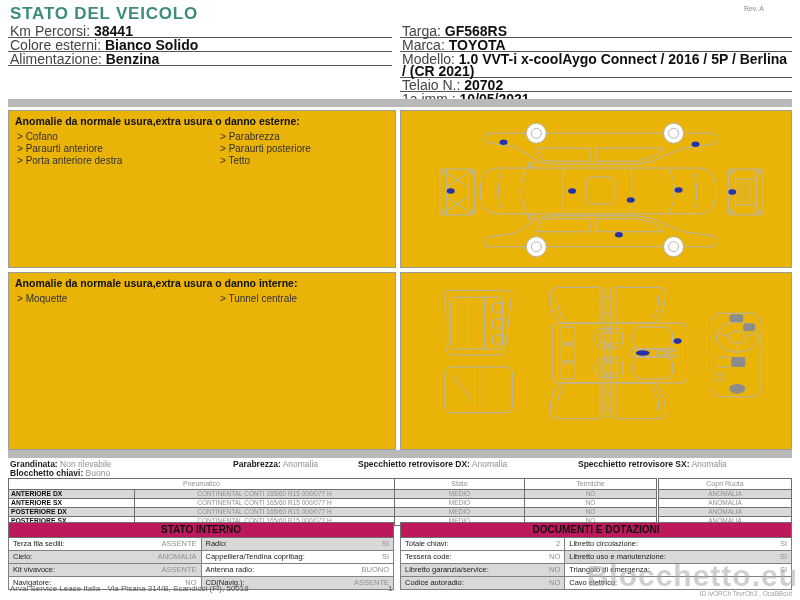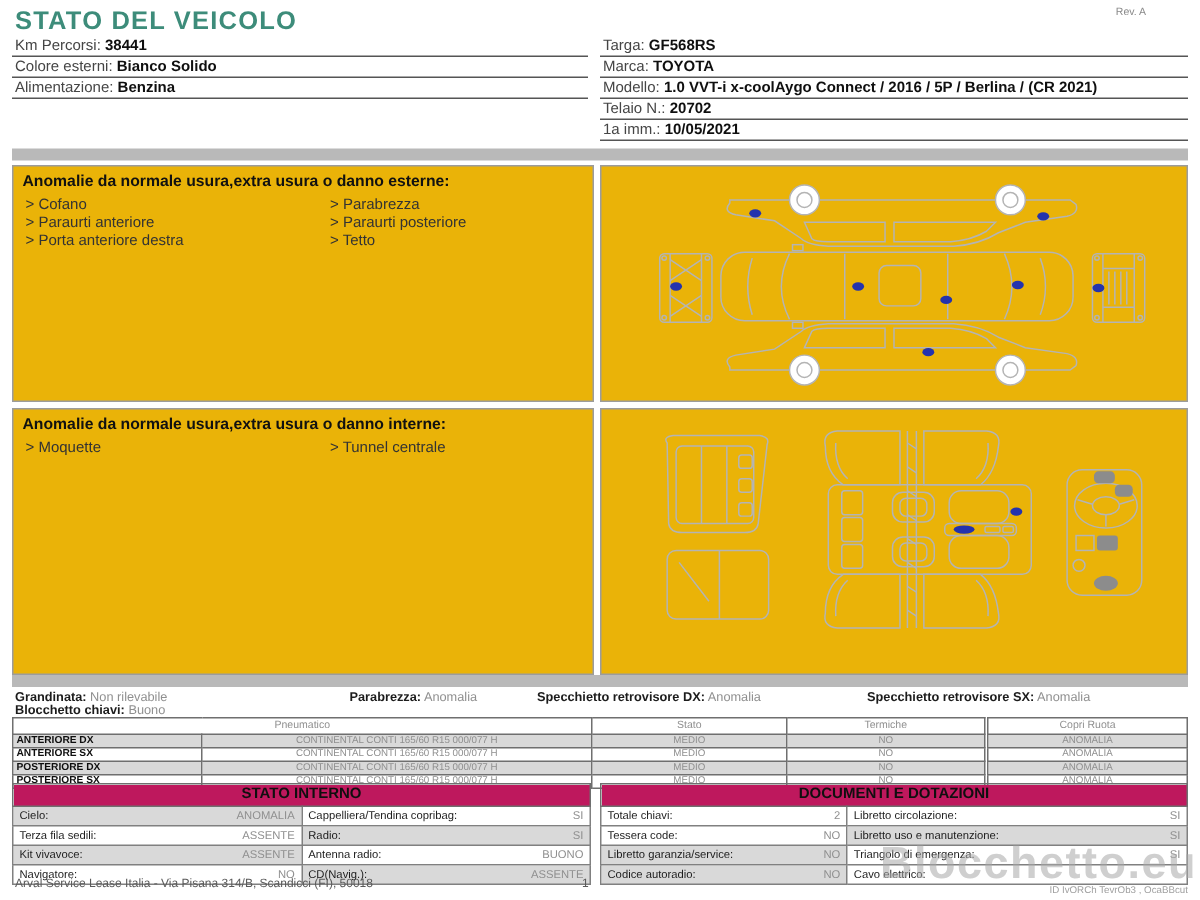--- a/index.html
+++ b/index.html
@@ -6,21 +6,21 @@
   body{width:800px;height:600px;background:#ffffff;position:relative;overflow:hidden;
        font-family:"Liberation Sans","DejaVu Sans",sans-serif;color:#222;}
   .abs{position:absolute;}
 
   
   .page-title{left:10px;top:4px;font-size:17px;font-weight:bold;color:#3d8c7a;letter-spacing:.8px;}
   .rev{right:36px;top:5px;font-size:7px;color:#8a8a8a;}
   .fields{top:24px;}
   .fields-left{left:8px;width:384px;}
   .fields-right{left:400px;width:392px;}
-  .frow{border-bottom:1px solid #555;padding:1px 2px 0 2px;font-size:10px;line-height:12px;color:#454545;}
+  .frow{border-bottom:1px solid #555;padding:1px 2px 0 2px;font-size:14px;line-height:12px;color:#454545;}
   .frow b{color:#0f0f0f;}
 
   
   .bar{left:8px;width:784px;height:8px;background:#b9b9b9;}
   #bar1{top:99px;}
   #bar2{top:450px;}
 
   
   .abox{border:1px solid #9c9c9c;background:#eab308;}
   #ext-list{left:8px;top:110px;width:386px;height:156px;}
@@ -327,43 +327,43 @@
 <table class="abs btable" style="left:8px;top:522px;width:386px;">
   <colgroup>
       <col style="width:50%">
       <col style="width:50%">
     </colgroup>
   <tbody>
       <tr>
         <td class="thd" colspan="2">STATO INTERNO</td>
       </tr>
   <tr>
+    <td>
+          <div class="pair">
+            <span class="pl">Terza fila sedili:</span>
+            <span class="pv">ASSENTE</span>
+          </div>
+        </td>
+    <td class="sh">
+          <div class="pair">
+            <span class="pl">Radio:</span>
+            <span class="pv">SI</span>
+          </div>
+        </td>
+  </tr>
+  <tr>
     <td class="sh">
           <div class="pair">
             <span class="pl">Cielo:</span>
             <span class="pv">ANOMALIA</span>
           </div>
         </td>
     <td>
           <div class="pair">
             <span class="pl">Cappelliera/Tendina copribag:</span>
-            <span class="pv">SI</span>
-          </div>
-        </td>
-  </tr>
-  <tr>
-    <td>
-          <div class="pair">
-            <span class="pl">Terza fila sedili:</span>
-            <span class="pv">ASSENTE</span>
-          </div>
-        </td>
-    <td class="sh">
-          <div class="pair">
-            <span class="pl">Radio:</span>
             <span class="pv">SI</span>
           </div>
         </td>
   </tr>
   <tr>
     <td class="sh">
           <div class="pair">
             <span class="pl">Kit vivavoce:</span>
             <span class="pv">ASSENTE</span>
           </div>

